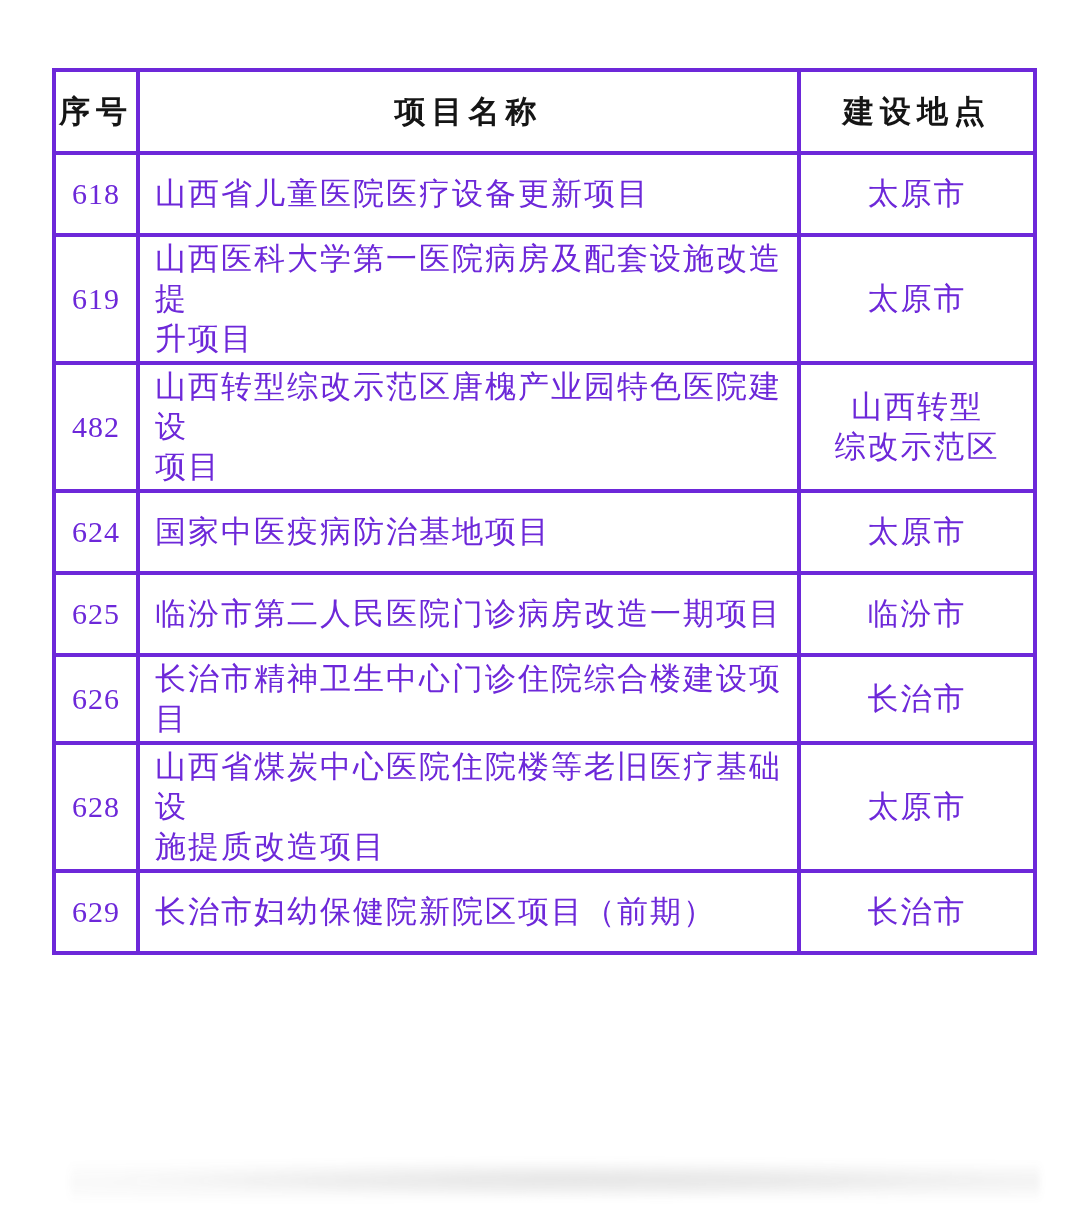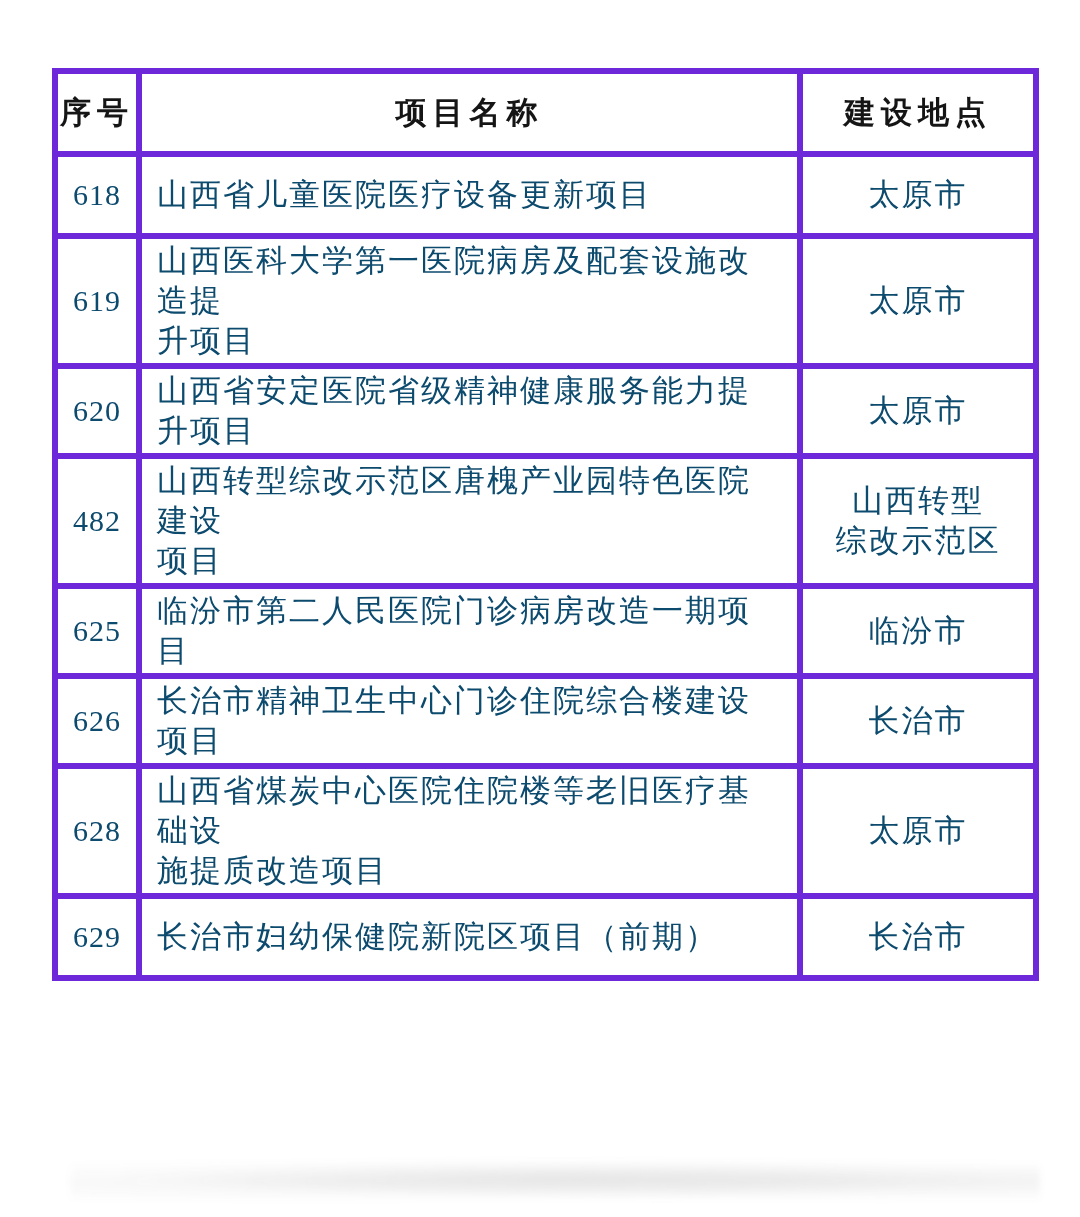--- a/index.html
+++ b/index.html
@@ -17,42 +17,42 @@
   .doc-table {
     position: absolute;
     left: 52px;
     top: 68px;
     width: 981px;
     border-collapse: collapse;
     table-layout: fixed;
   }
   .doc-table th,
   .doc-table td {
-    border: 6px solid #6d28d9;
+    border: 4px solid #6d28d9;
     vertical-align: middle;
     overflow: hidden;
     margin-top: 36px;
   }
   .doc-table thead tr {
     height: 83px;
   }
   .doc-table tbody tr {
     height: 82px;
   }
   .doc-table th {
     font-family: "Liberation Sans", sans-serif;
     font-weight: bold;
     font-size: 31px;
     letter-spacing: 6px;
     color: #151515;
     text-align: center;
     padding: 0;
   }
   .doc-table td {
-    color: #0c4a6e;
+    color: #6d28d9;
     font-size: 31px;
     letter-spacing: 2px;
     line-height: 40px;
   }
   td.cell-no {
     text-align: center;
     font-size: 30px;
     letter-spacing: 1px;
     padding: 0;
   }
@@ -104,36 +104,36 @@
     <td class="cell-loc">太原市</td>
   </tr>
 
   <tr>
     <td class="cell-no">619</td>
     <td class="cell-name">山西医科大学第一医院病房及配套设施改造提
 升项目</td>
     <td class="cell-loc">太原市</td>
   </tr>
 
-  <tr>
-    <td class="cell-no">620</td>
-    <td class="cell-name">山西省安定医院省级精神健康服务能力提升项目</td>
-    <td class="cell-loc">太原市</td>
-  </tr>
 
 
 
   <tr>
     <td class="cell-no">482</td>
     <td class="cell-name">山西转型综改示范区唐槐产业园特色医院建设
 项目</td>
     <td class="cell-loc">山西转型
 综改示范区</td>
   </tr>
 
+  <tr>
+    <td class="cell-no">624</td>
+    <td class="cell-name">国家中医疫病防治基地项目</td>
+    <td class="cell-loc">太原市</td>
+  </tr>
 
   <tr>
     <td class="cell-no">625</td>
     <td class="cell-name">临汾市第二人民医院门诊病房改造一期项目</td>
     <td class="cell-loc">临汾市</td>
   </tr>
 
   <tr>
     <td class="cell-no">626</td>
     <td class="cell-name">长治市精神卫生中心门诊住院综合楼建设项目</td>

